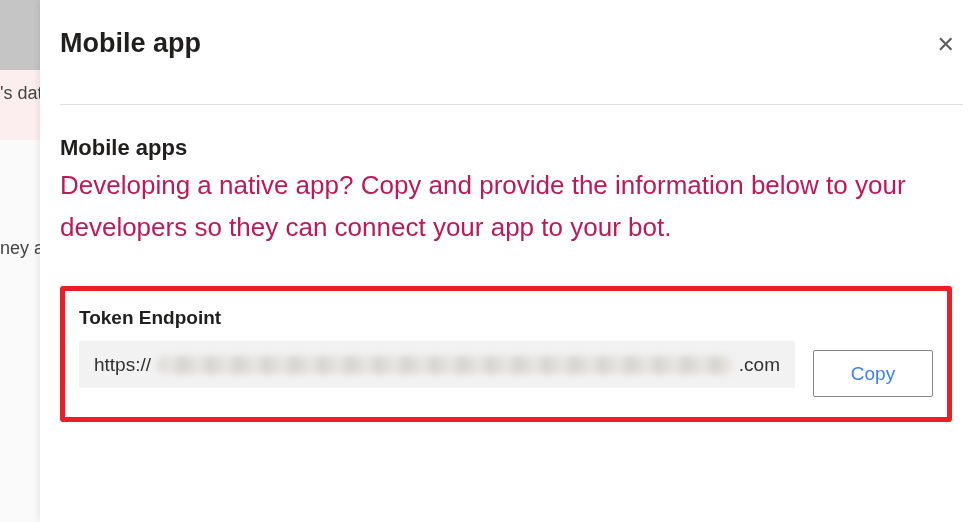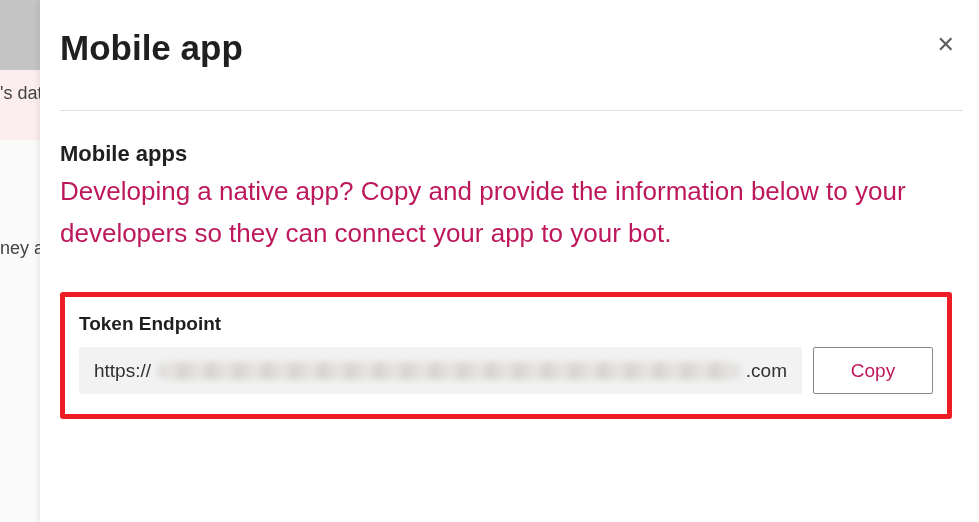--- a/index.html
+++ b/index.html
@@ -52,21 +52,21 @@
     box-sizing: border-box;
   }
 
   .panel-header {
     display: flex;
     align-items: flex-start;
     justify-content: space-between;
   }
   h1 {
     margin: 0;
-    font-size: 35px;
+    font-size: 27px;
     font-weight: 700;
     color: #201f1e;
   }
   .close {
     font-size: 22px;
     line-height: 1;
     padding: 6px 8px;
     cursor: pointer;
     user-select: none;
     color: #605e5c;
@@ -114,21 +114,21 @@
     width: 892px;
   }
   .field-label {
     font-size: 19px;
     font-weight: 600;
     color: #201f1e;
     margin-bottom: 12px;
   }
   .endpoint-row {
     display: flex;
-    gap: 11px;
+    gap: 18px;
   }
   .endpoint-input {
     flex: 1;
     height: 47px;
     box-sizing: border-box;
     background: #f2f2f2;
     border: 1px solid #f2f2f2;
     border-radius: 2px;
     padding: 0 14px;
     font-size: 19px;
@@ -159,22 +159,23 @@
     filter: blur(3px);
   }
   .copy-btn {
     width: 120px;
     height: 47px;
     box-sizing: border-box;
     background: #ffffff;
     border: 1.5px solid #8a8886;
     border-radius: 2px;
     font-size: 19px;
-    color: #be185d;
+    color: #3b82f6;
     cursor: pointer;
+    margin-top: 9px;
   }
 </style>
 </head>
 <body>
 
 <div class="bg">
   <div class="strip1"></div>
   <div class="strip2"></div>
   <div class="txt1">'s dat</div>
   <div class="txt2">ney a</div>

